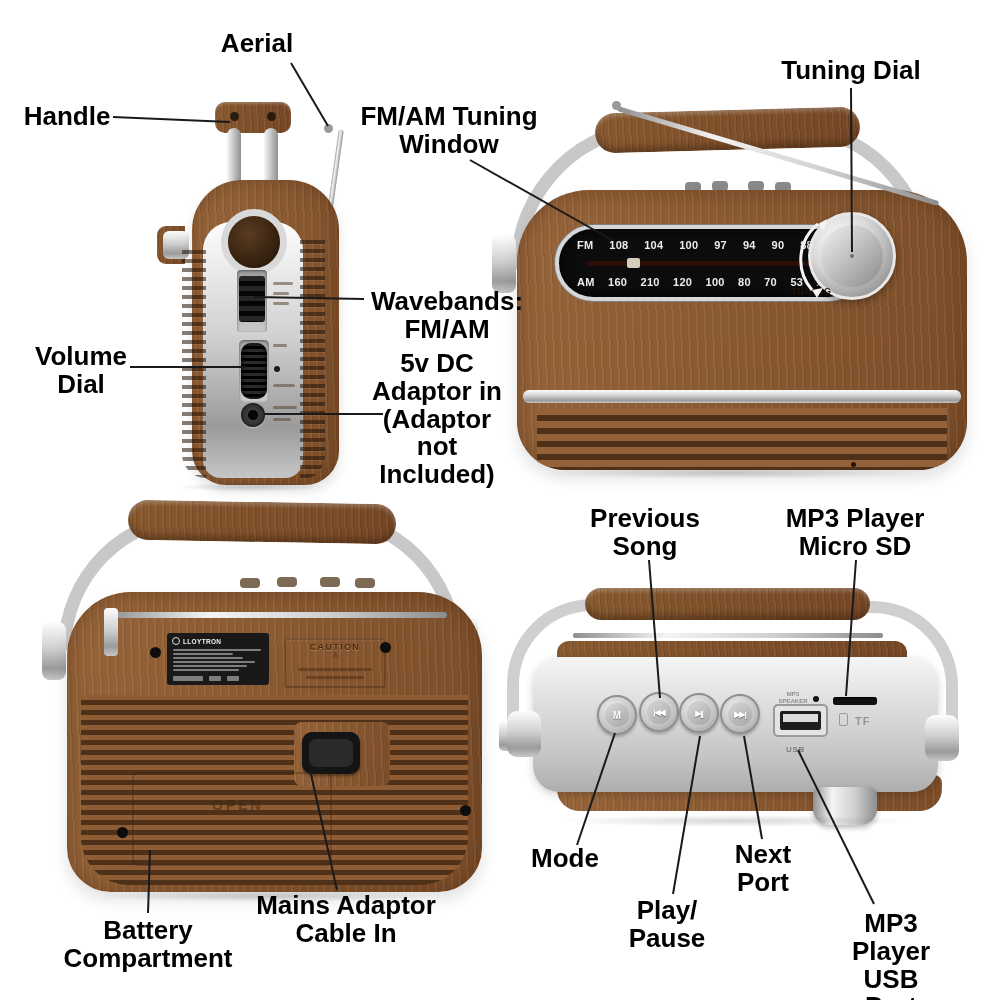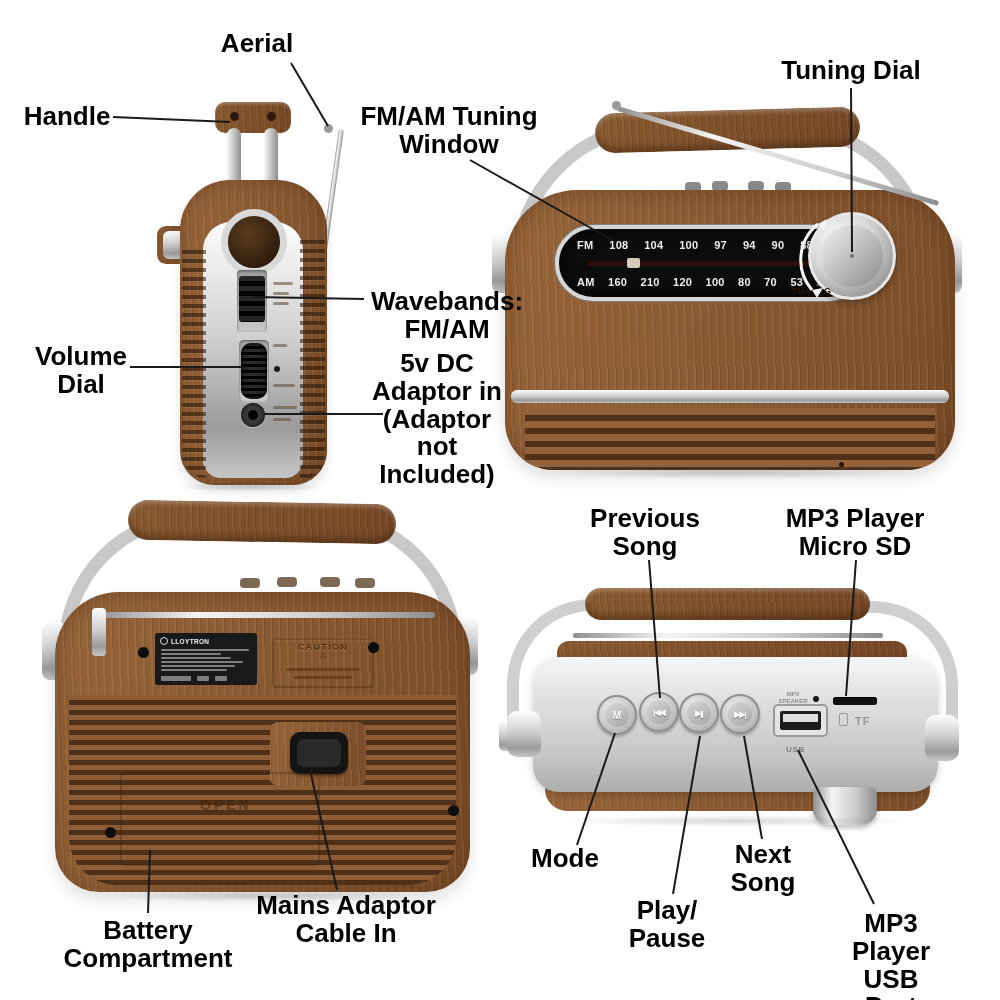--- a/index.html
+++ b/index.html
@@ -8,21 +8,21 @@
   .abs{position:absolute;}
 
   
   .callout{position:absolute;transform:translateX(-50%);text-align:center;
            font-weight:700;font-size:26px;line-height:1.07;color:#000;
            white-space:pre-line;z-index:6;}
 
   
   .wood{background:
       repeating-linear-gradient(88deg, rgba(255,228,190,.08) 0 2px, rgba(70,38,14,.14) 2px 3px, rgba(0,0,0,0) 3px 8px),
-      linear-gradient(100deg,#96643a,#8a5a32 45%,#7a4c28 100%);}
+      linear-gradient(100deg,#96643a,#8a5a32 45%,#7a4c28 100%); margin-left: 12px;}
   .wood-dk{background:
       repeating-linear-gradient(88deg, rgba(255,228,190,.06) 0 2px, rgba(60,30,10,.16) 2px 3px, rgba(0,0,0,0) 3px 7px),
       linear-gradient(100deg,#87592f,#744625 100%);}
   .chromeV{background:linear-gradient(180deg,#fdfdfd,#d0d0d0 45%,#9b9b9b 80%,#c6c6c6);}
   .chromeH{background:linear-gradient(90deg,#8f8f8f,#f4f4f4 30%,#cfcfcf 65%,#8d8d8d);}
   .ribsF{background:repeating-linear-gradient(180deg,#94623a 0 7px,#4f3019 7px 13px);}
   .ribsB{background:repeating-linear-gradient(180deg,#8e5d36 0 5px,#4f3019 5px 10px);}
   .ribsS{background:repeating-linear-gradient(180deg,rgba(35,18,6,.55) 0 4px,rgba(255,255,255,.06) 4px 5px,rgba(0,0,0,0) 5px 9px);}
   .shadow{background:radial-gradient(ellipse at center,rgba(0,0,0,.16),rgba(0,0,0,0) 70%);}
 
@@ -300,20 +300,20 @@
 not
 Included)</div>
   <div class="callout" style="left:645px;top:505px;">Previous
 Song</div>
   <div class="callout" style="left:855px;top:505px;">MP3 Player
 Micro SD</div>
   <div class="callout" style="left:565px;top:845px;">Mode</div>
   <div class="callout" style="left:667px;top:897px;">Play/
 Pause</div>
   <div class="callout" style="left:763px;top:841px;">Next
-Song</div>
+Port</div>
   <div class="callout" style="left:891px;top:910px;">MP3 Player
 USB Port</div>
   <div class="callout" style="left:148px;top:917px;">Battery
 Compartment</div>
   <div class="callout" style="left:346px;top:892px;">Mains Adaptor
 Cable In</div>
 </div>
 
 </body></html>

